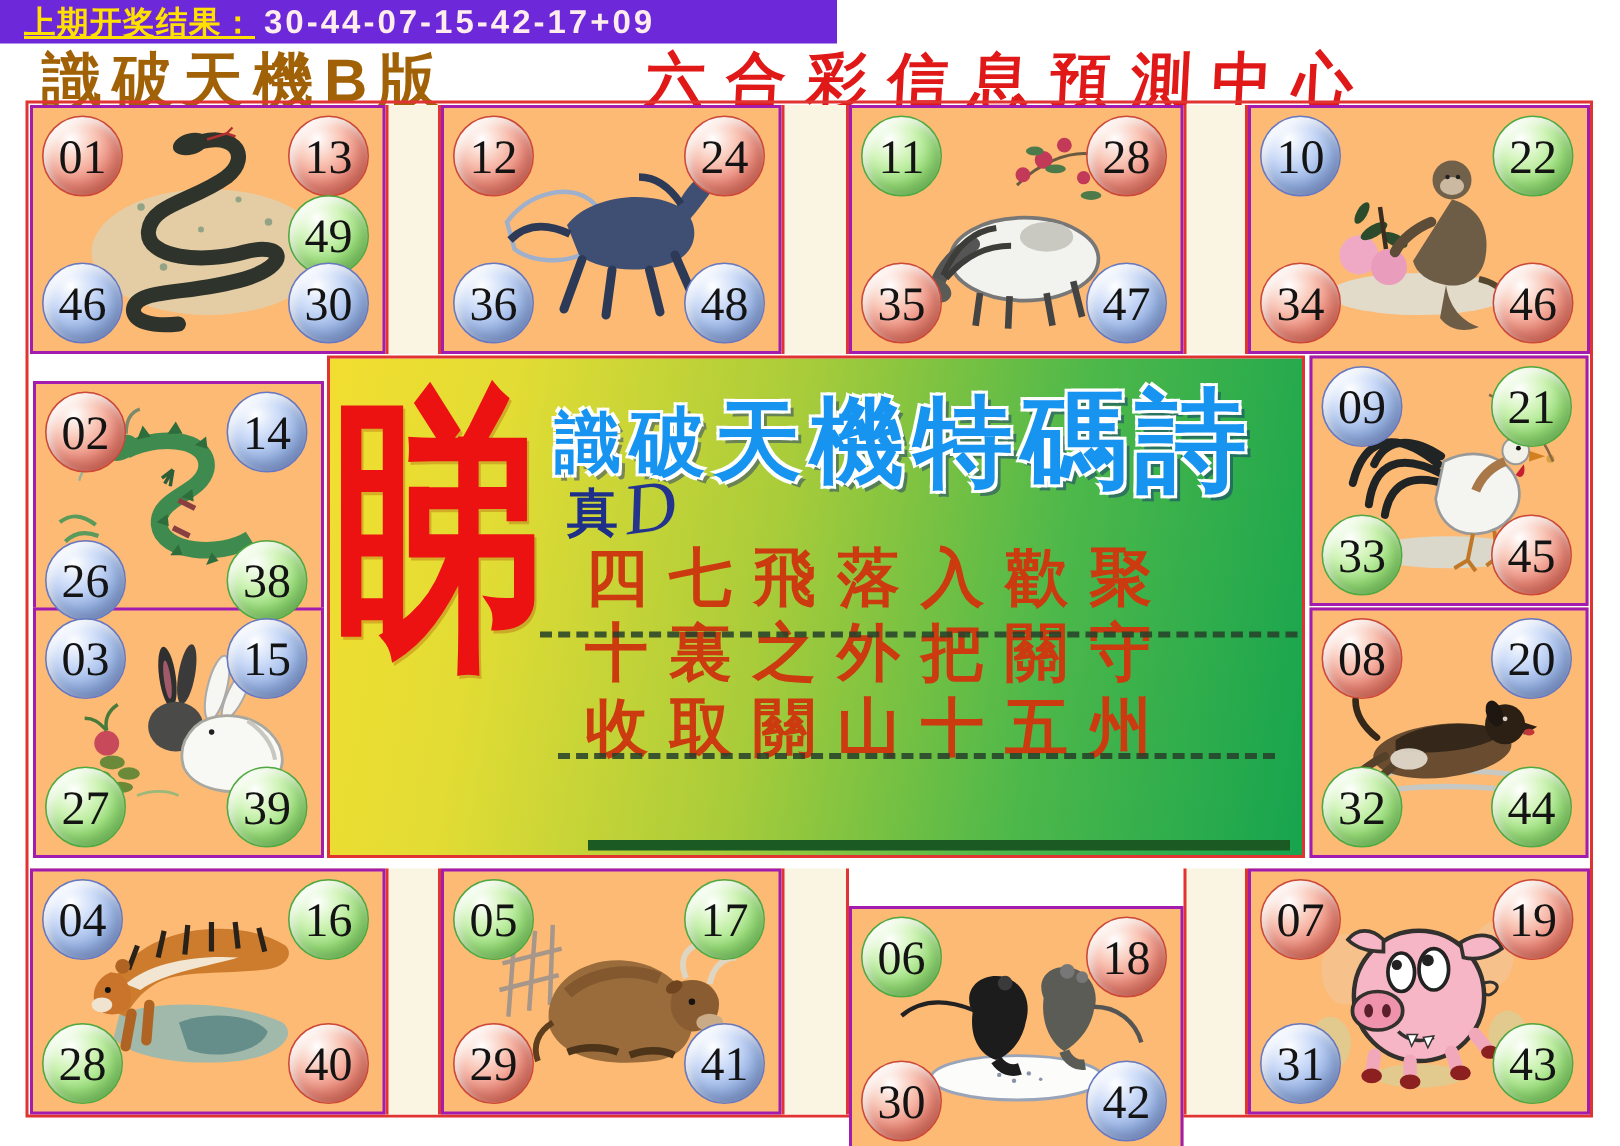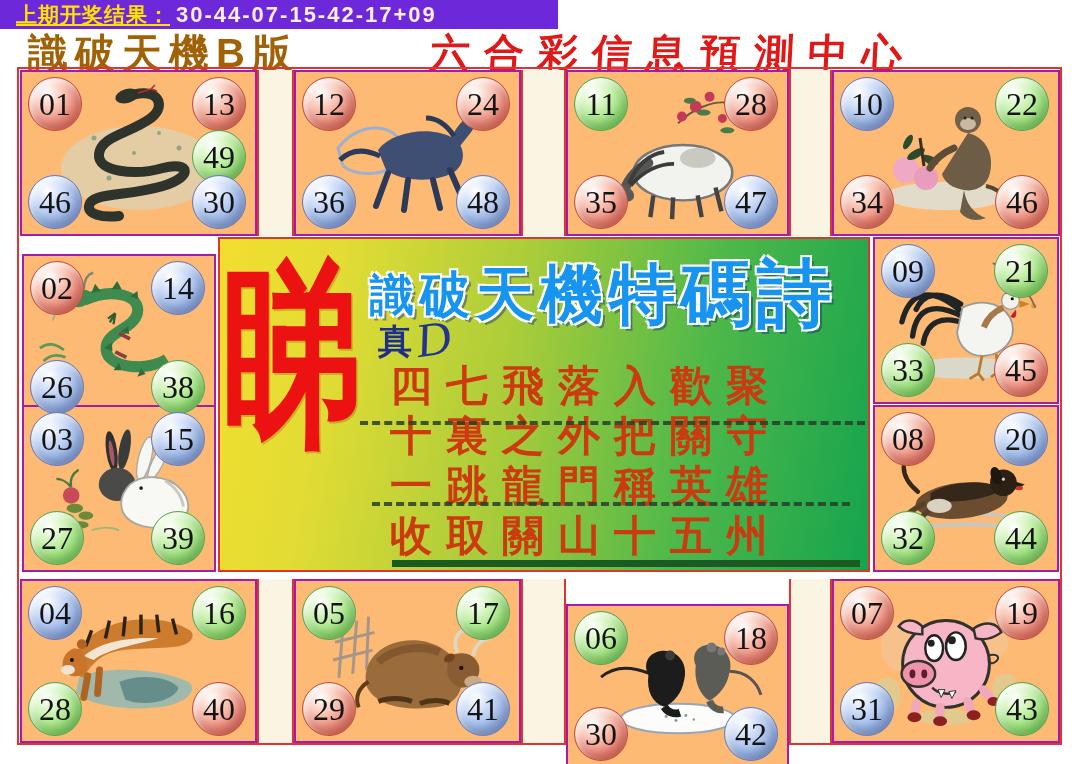--- a/index.html
+++ b/index.html
@@ -439,19 +439,18 @@
       <span style="font-size: 70px;">碼</span>
       <span style="font-size: 74px;">詩</span>
     </div>
   <div class="seal">
     <span class="zhen">真</span>
     <span class="dletter">D</span>
   </div>
   <div class="poem">
     <div>四七飛落入歡聚</div>
     <div>十裏之外把關守</div>
-    <div>一跳龍門稱英雄</div>
     <div>收取關山十五州</div>
   </div>
   <div class="dash-line dash1"></div>
   <div class="dash-line dash2"></div>
   <div class="green-bar"></div>
 </div>
 
 </body></html>

